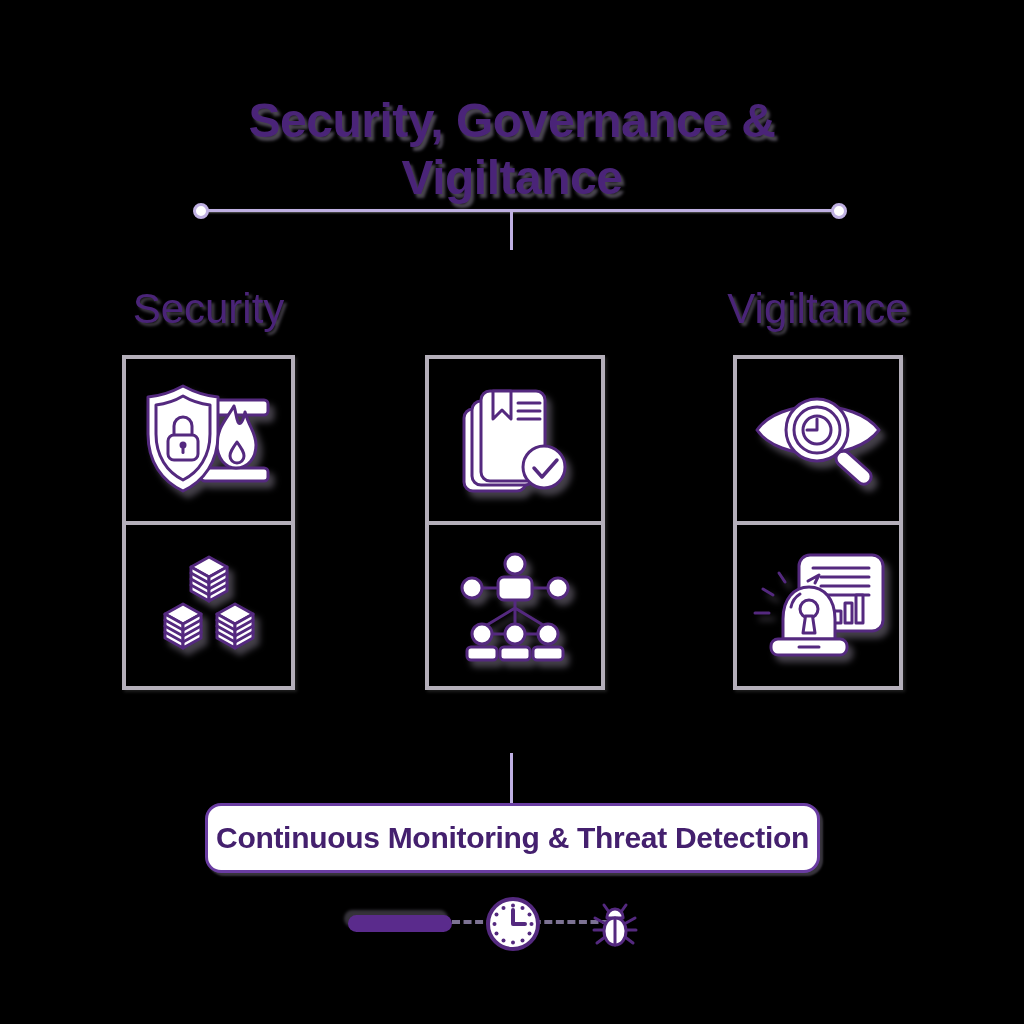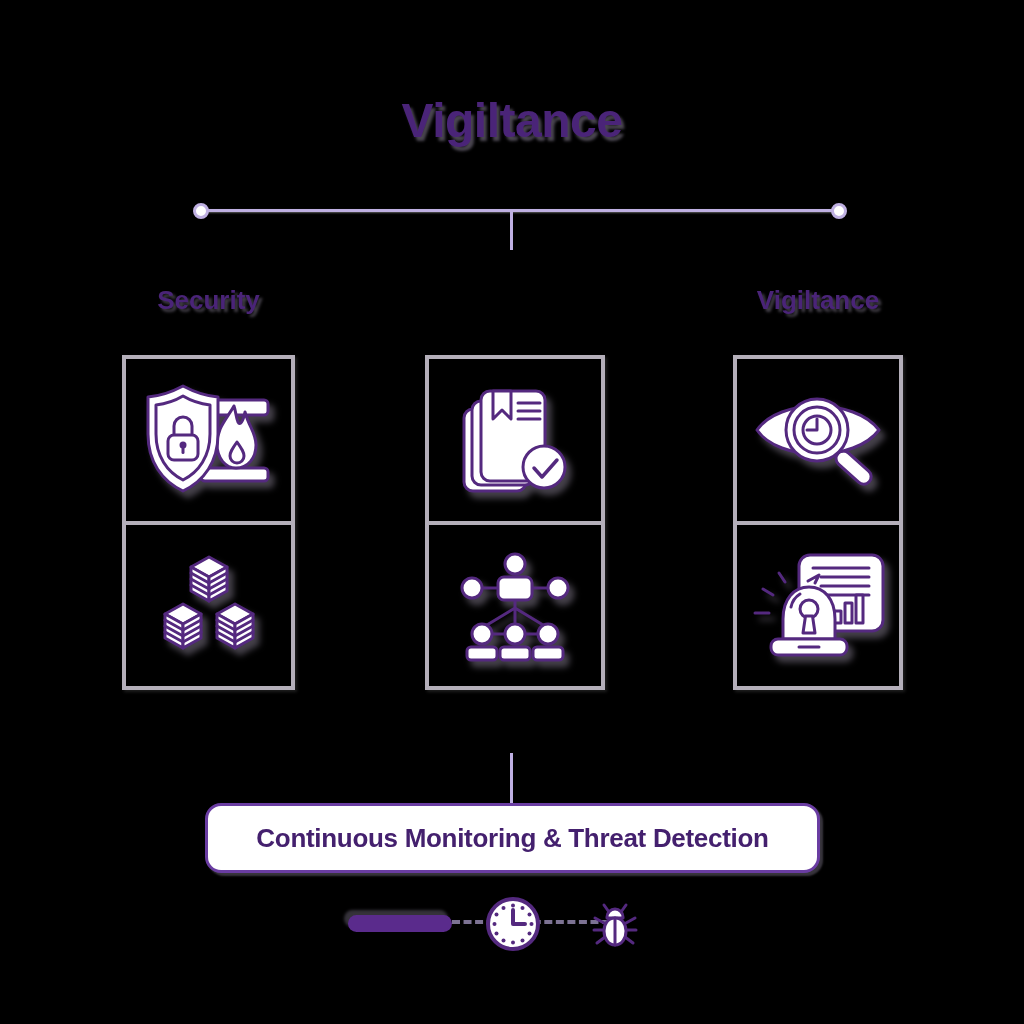--- a/index.html
+++ b/index.html
@@ -15,21 +15,21 @@
   .h-line{position:absolute;left:201px;top:209px;width:638px;height:3px;
           background:var(--connector-lavender);box-shadow:0 1px 2px rgba(255,255,255,0.35);}
   .node{position:absolute;top:203px;width:10px;height:10px;border-radius:50%;
         background:#fff;border:3px solid var(--connector-lavender);}
   .node.left{left:193px;} .node.right{left:831px;}
   .v-stub{position:absolute;left:510px;width:3px;background:var(--connector-lavender);}
   .v-stub.top{top:212px;height:38px;}
   .v-stub.bottom{top:753px;height:50px;}
 
   
-  .col-label{position:absolute;top:285px;font-size:26px;font-weight:bold;text-align:center;
+  .col-label{position:absolute;top:285px;font-size:42px;font-weight:normal;text-align:center;
              color:var(--title-purple);text-shadow:3px 3px 3px rgba(135,128,146,0.5);}
   .col-label.c0{left:92px;width:233px;}
   .col-label.c1{left:395px;width:240px;}
   .col-label.c2{left:703px;width:230px;}
 
   
   .col-box{position:absolute;top:355px;height:327px;border:4px solid var(--frame-gray);
            display:flex;flex-direction:column;box-shadow:2px 2px 3px rgba(255,255,255,0.12);}
   .col-box.c0{left:122px;width:165px;}
   .col-box.c1{left:425px;width:172px;}
@@ -41,36 +41,37 @@
   
   .s{stroke:var(--icon-stroke);fill:#fff;stroke-width:3;stroke-linejoin:round;stroke-linecap:round;}
   .sn{stroke:var(--icon-stroke);fill:none;stroke-width:3;stroke-linejoin:round;stroke-linecap:round;}
   .f{fill:var(--icon-stroke);stroke:none;}
 
   
   .banner{position:absolute;left:205px;top:803px;width:615px;height:70px;background:var(--banner-bg);
           border:3px solid var(--banner-border);border-radius:16px;box-sizing:border-box;
           display:flex;align-items:center;justify-content:center;
           box-shadow:3px 3px 2px rgba(140,133,152,0.4);}
-  .banner span{font-size:26px;font-weight:bold;color:var(--banner-text);letter-spacing:-0.3px;}
+  .banner span{font-size:30px;font-weight:bold;color:var(--banner-text);letter-spacing:-0.3px;}
 
   
   .footer-line{position:absolute;left:452px;top:920px;width:158px;height:0;
                border-top:4px dashed var(--connector-lavender);opacity:0.65;}
   .pill{position:absolute;left:348px;top:915px;width:104px;height:17px;border-radius:9px;
         background:var(--pill-fill);box-shadow:-4px -5px 3px rgba(105,100,115,0.5);}
   .clock-wrap{position:absolute;left:484px;top:895px;}
   .bug-wrap{position:absolute;left:592px;top:901px;}
 </style>
 </head>
 <body>
 
 <div class="canvas">
 
   <div class="title">
+    <div>Security, Governance &amp;</div>
     <div>Vigiltance</div>
   </div>
 
   <div class="h-line"></div>
   <div class="node left"></div>
   <div class="node right"></div>
   <div class="v-stub top"></div>
   <div class="v-stub bottom"></div>
 
   <div class="col-label c0">Security</div>

